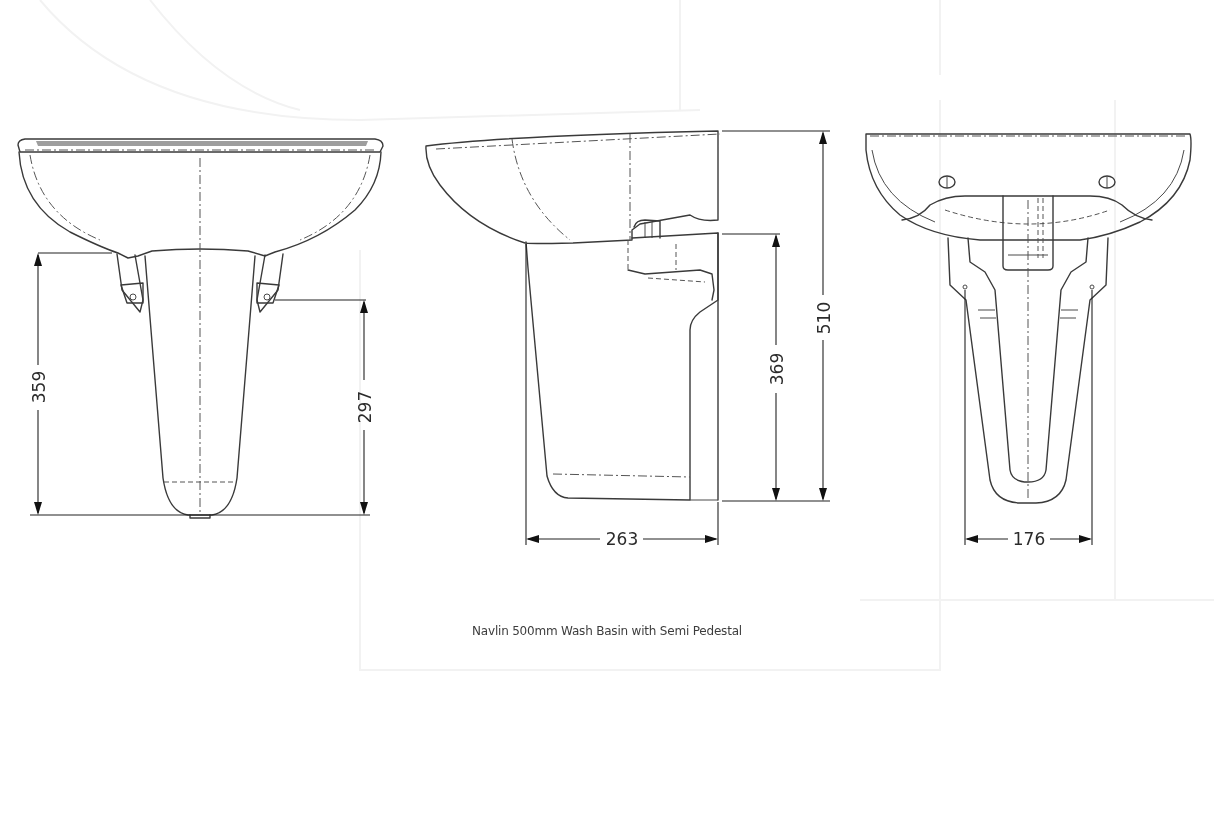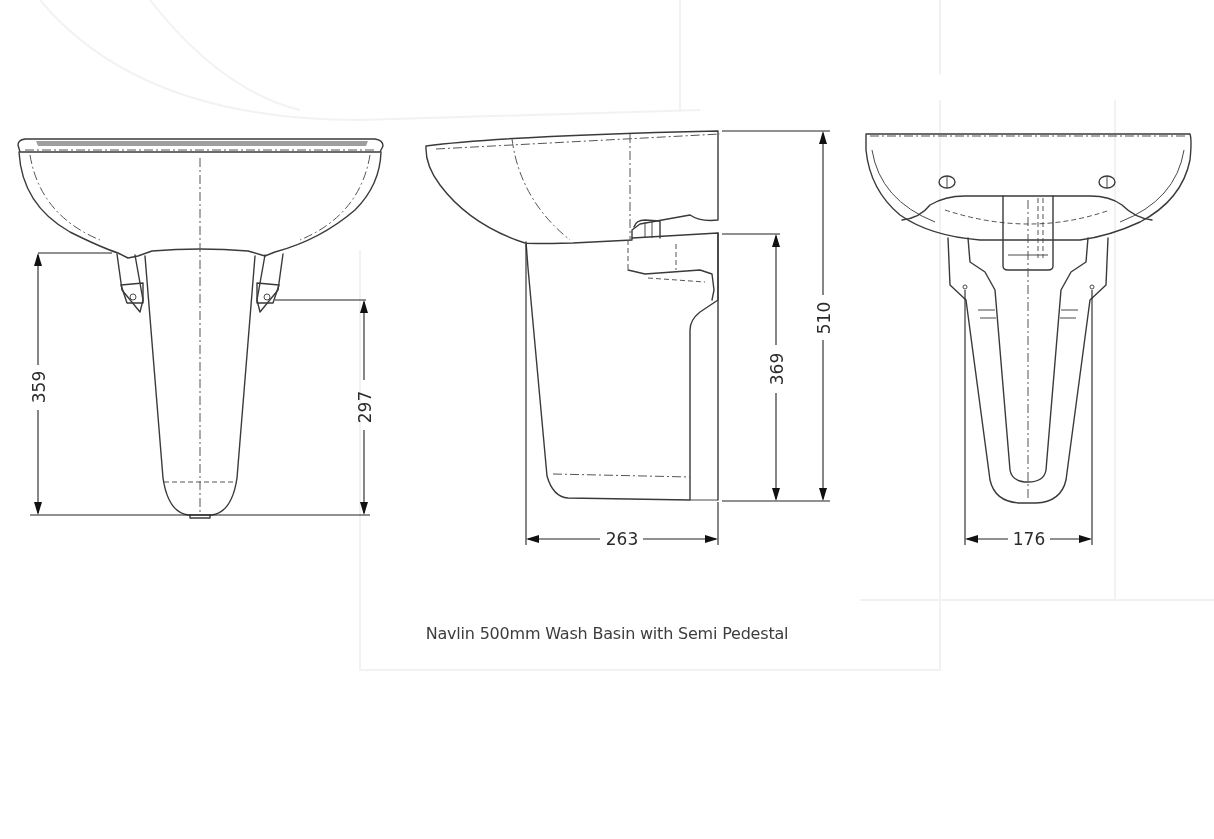--- a/index.html
+++ b/index.html
@@ -8,21 +8,21 @@
   #drawing { position:absolute; left:0; top:0; width:1214px; height:839px; }
   .ol { fill:none; stroke:#3a3a3a; stroke-width:1.4; stroke-linejoin:round; stroke-linecap:round; }
   .thin { fill:none; stroke:#4a4a4a; stroke-width:1; }
   .cl { fill:none; stroke:#555; stroke-width:1; stroke-dasharray:9 3 2 3; }
   .hid { fill:none; stroke:#555; stroke-width:1; stroke-dasharray:5 3; }
   .dim { fill:none; stroke:#222; stroke-width:1.1; }
   .ghost { fill:none; stroke:#f2f2f2; stroke-width:2; }
   .arrow { fill:#111; }
   .dimtext { font-family:"DejaVu Sans", sans-serif; font-size:17px; fill:#2b2b2b; }
   .caption { position:absolute; left:0; width:1214px; top:624px; text-align:center;
-             font-family:"DejaVu Sans", sans-serif; font-size:16px; color:#3d3d3d;
+             font-family:"DejaVu Sans", sans-serif; font-size:12px; color:#3d3d3d;
              letter-spacing:-0.2px; }
 </style>
 </head>
 <body>
 
 <svg id="drawing" viewBox="0 0 1214 839" xmlns="http://www.w3.org/2000/svg">
 
   <g>
     <path class="ghost" d="M40 0 Q140 120 360 120 L700 110"></path>
     <path class="ghost" d="M150 0 Q220 90 300 110"></path>

